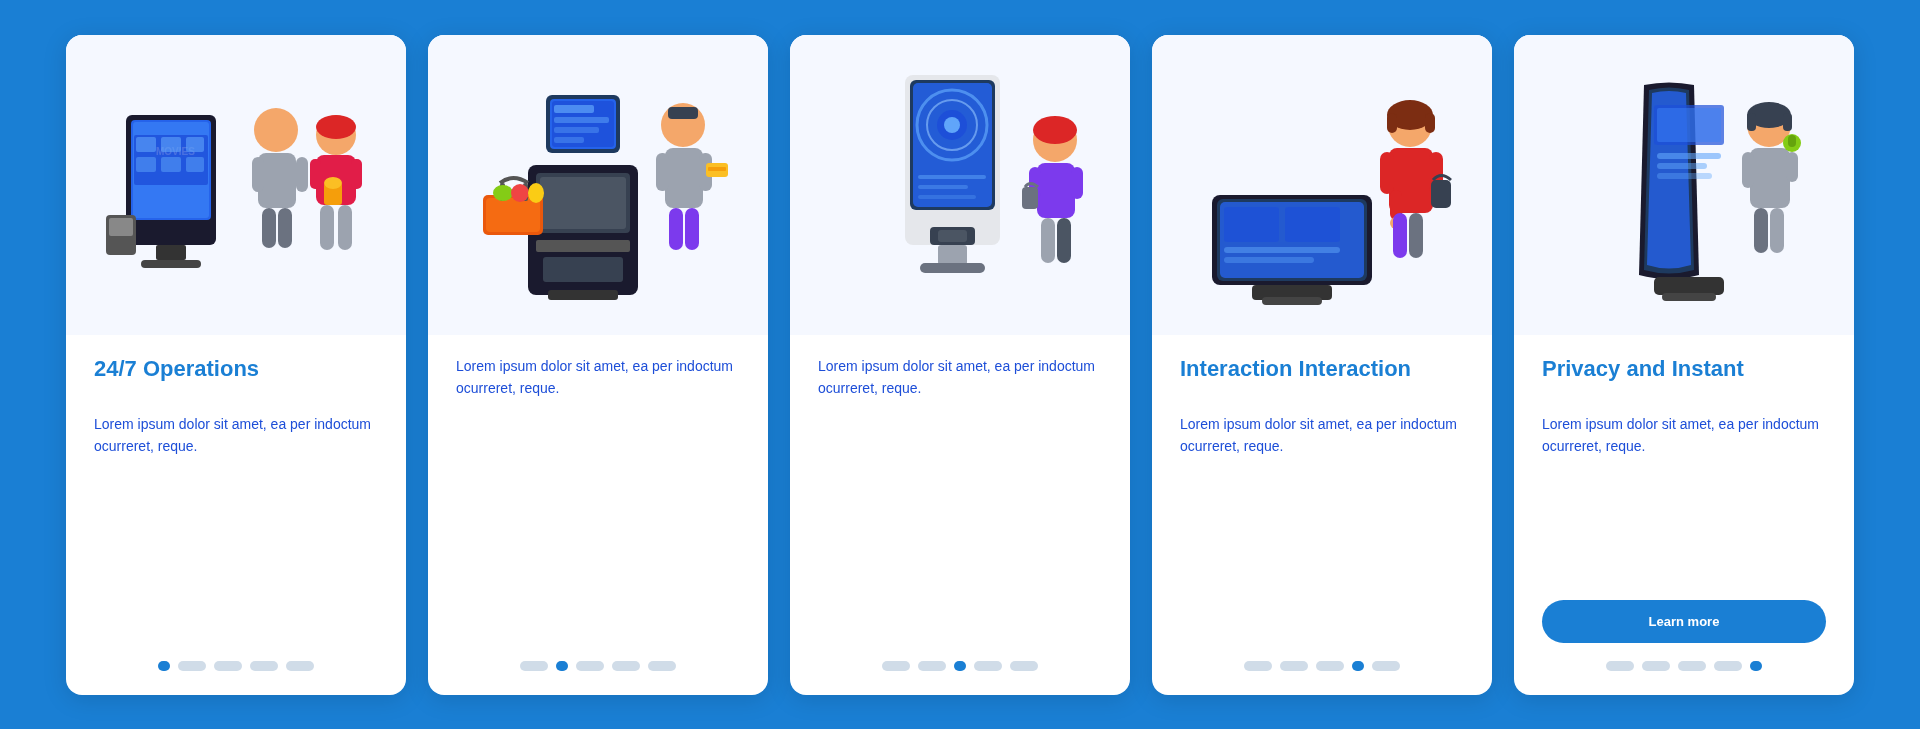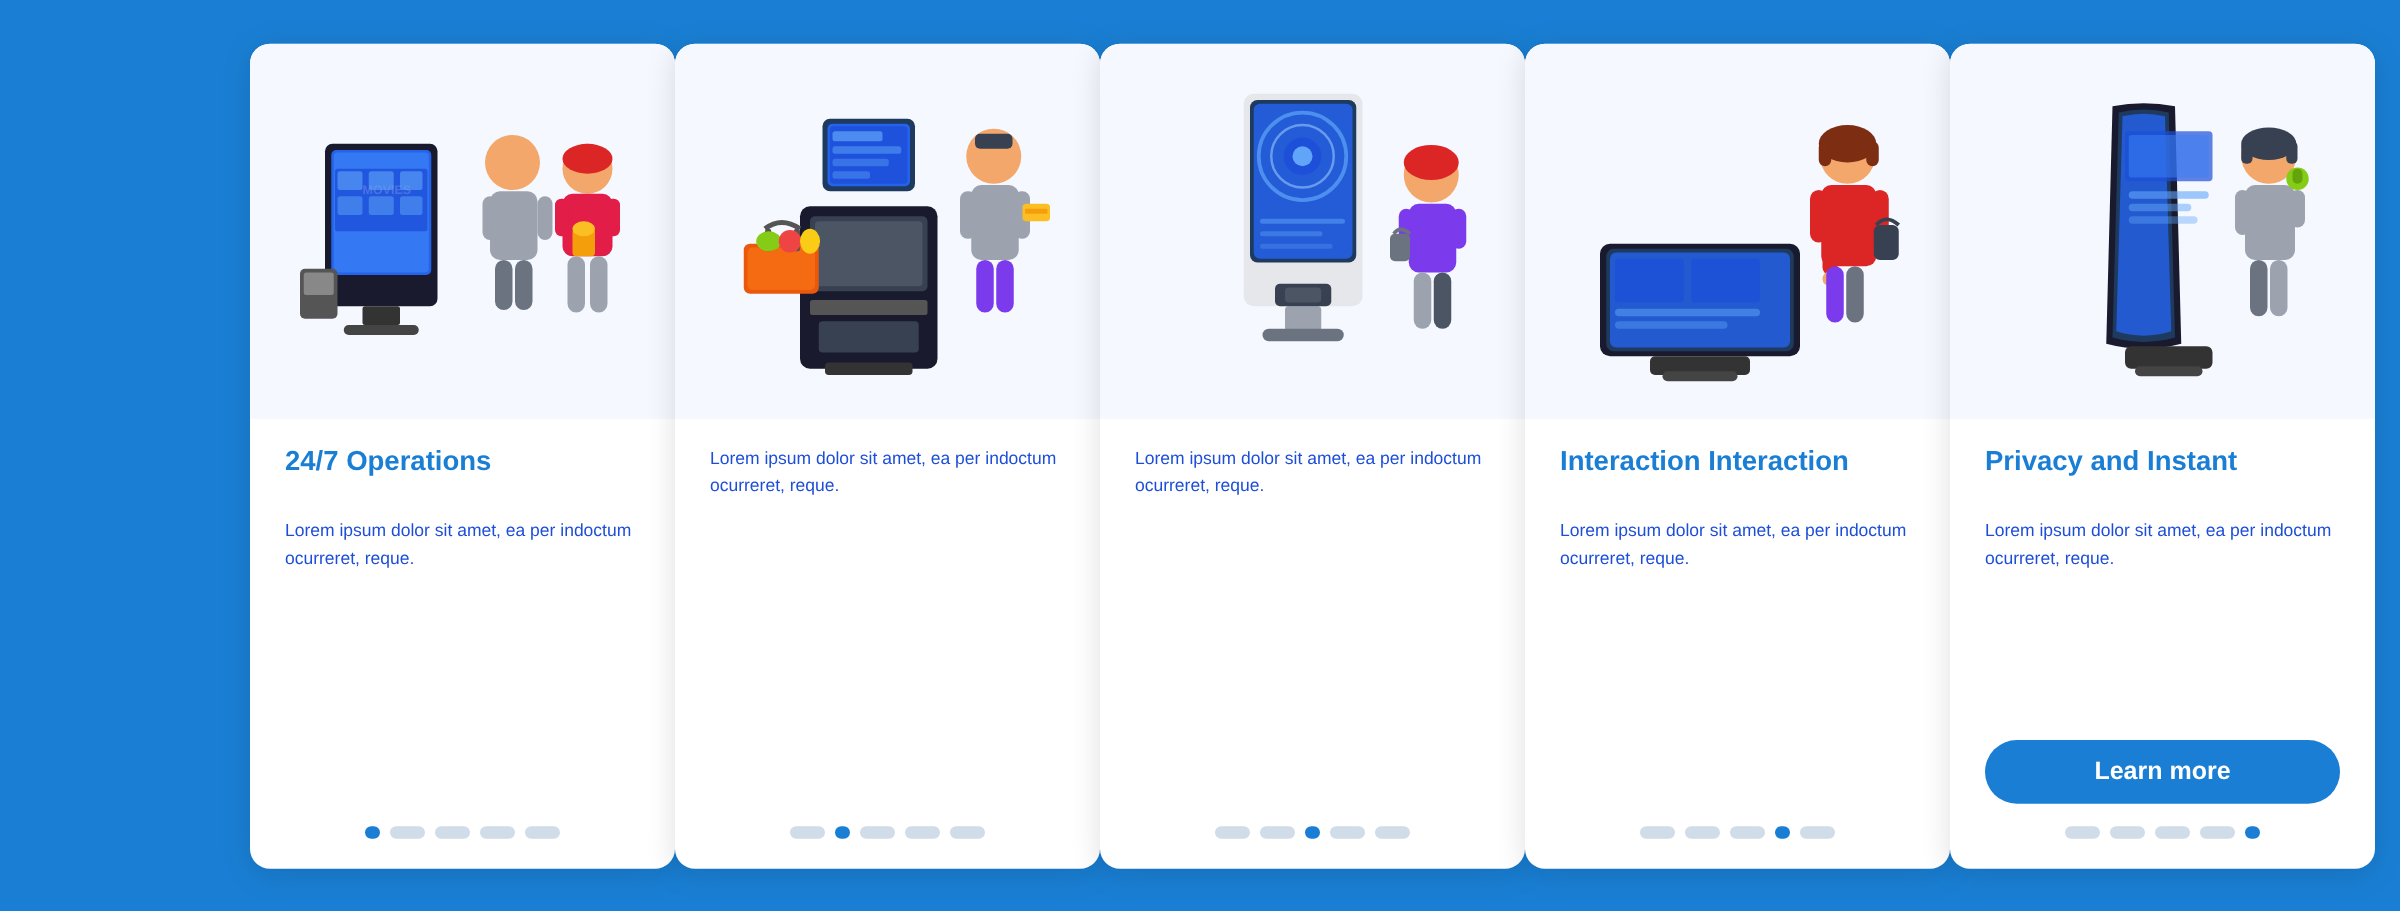--- a/index.html
+++ b/index.html
@@ -7,22 +7,22 @@
       background: #1a7fd4;
       display: flex;
       justify-content: center;
       align-items: center;
       min-height: 100vh;
       font-family: Arial, sans-serif;
       padding: 20px;
     }
     .cards-container {
       display: flex;
-      gap: 0;
-      justify-content: flex-end;
+      gap: 22px;
+      justify-content: center;
       align-items: center;
       width: 100%;
       max-width: 1880px;
     }
     .card {
       background: #fff;
       border-radius: 16px;
       width: 340px;
       min-height: 660px;
       padding: 0 0 24px 0;
@@ -80,21 +80,21 @@
     .dot.active {
       background: #1a7fd4;
       width: 12px;
     }
     .learn-more-btn {
       background: #1a7fd4;
       color: #fff;
       border: none;
       border-radius: 30px;
       padding: 14px 48px;
-      font-size: 20px;
+      font-size: 13px;
       font-weight: 600;
       cursor: pointer;
       margin-top: 18px;
       width: calc(100% - 0px);
       display: block;
     }
     
     .illustration-svg {
       width: 100%;
       height: 100%;

